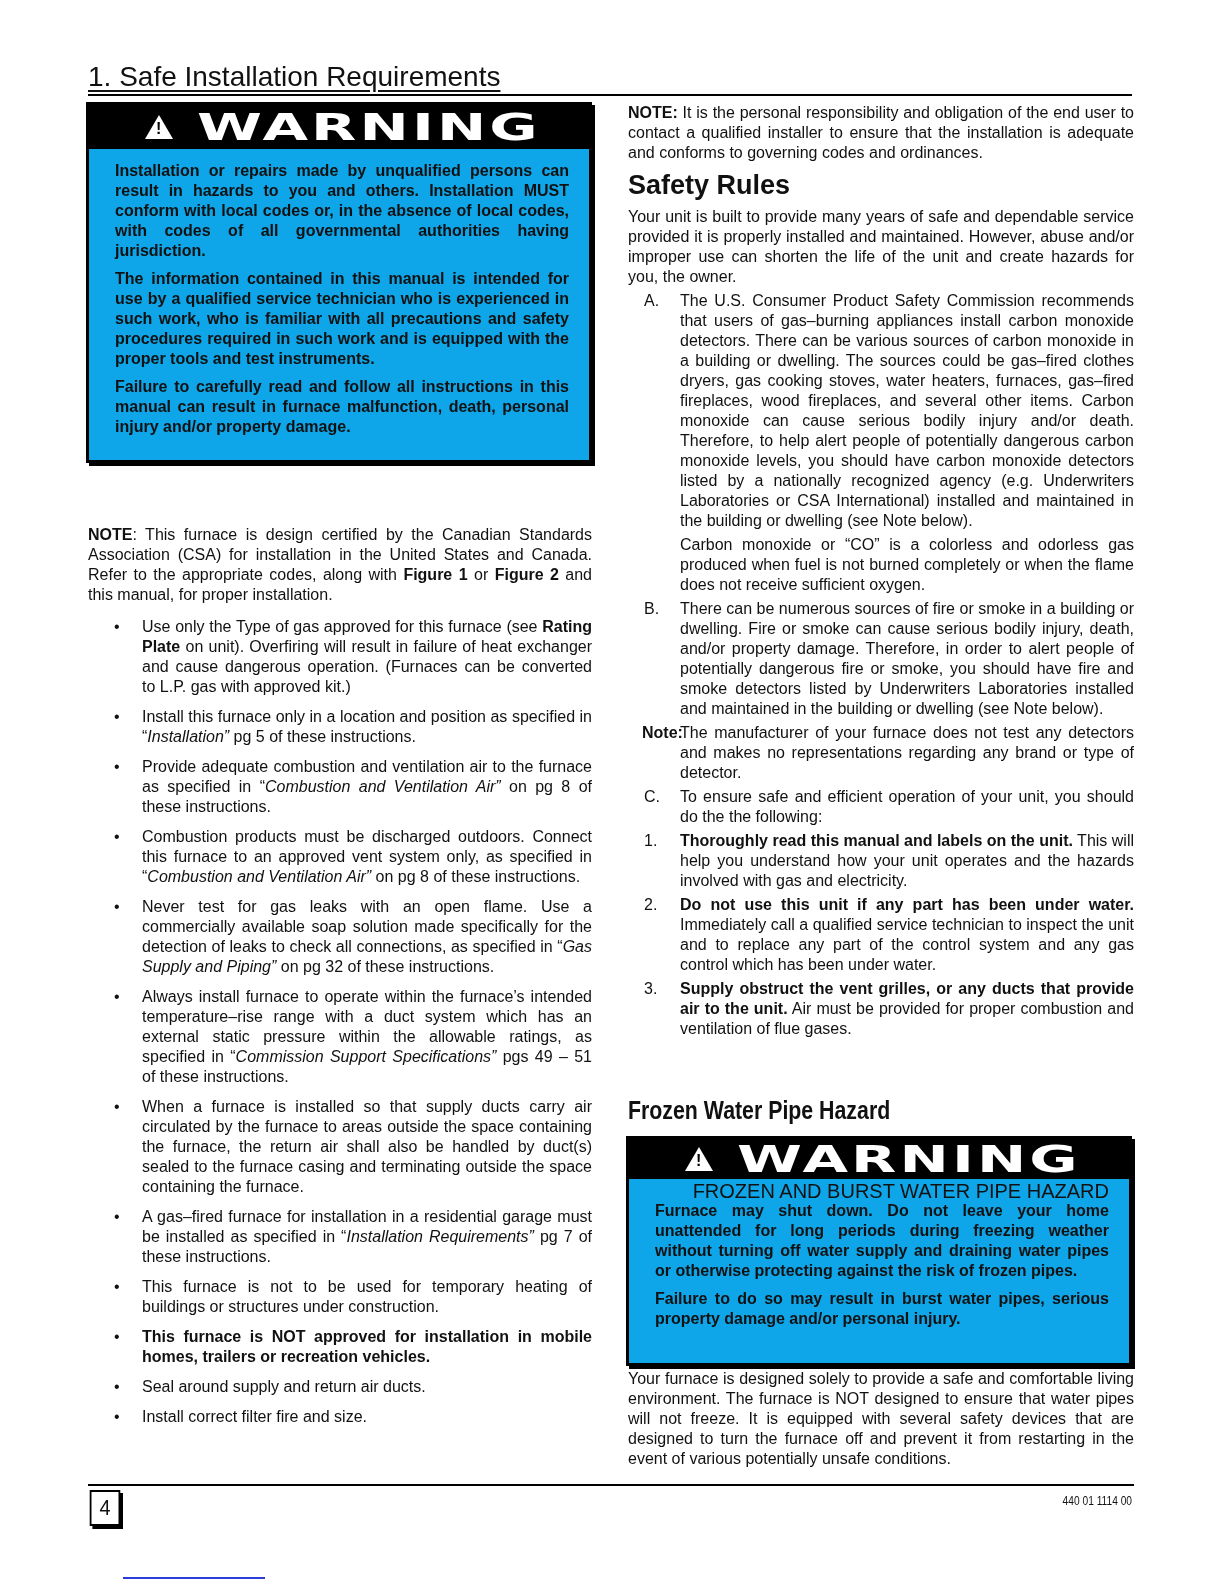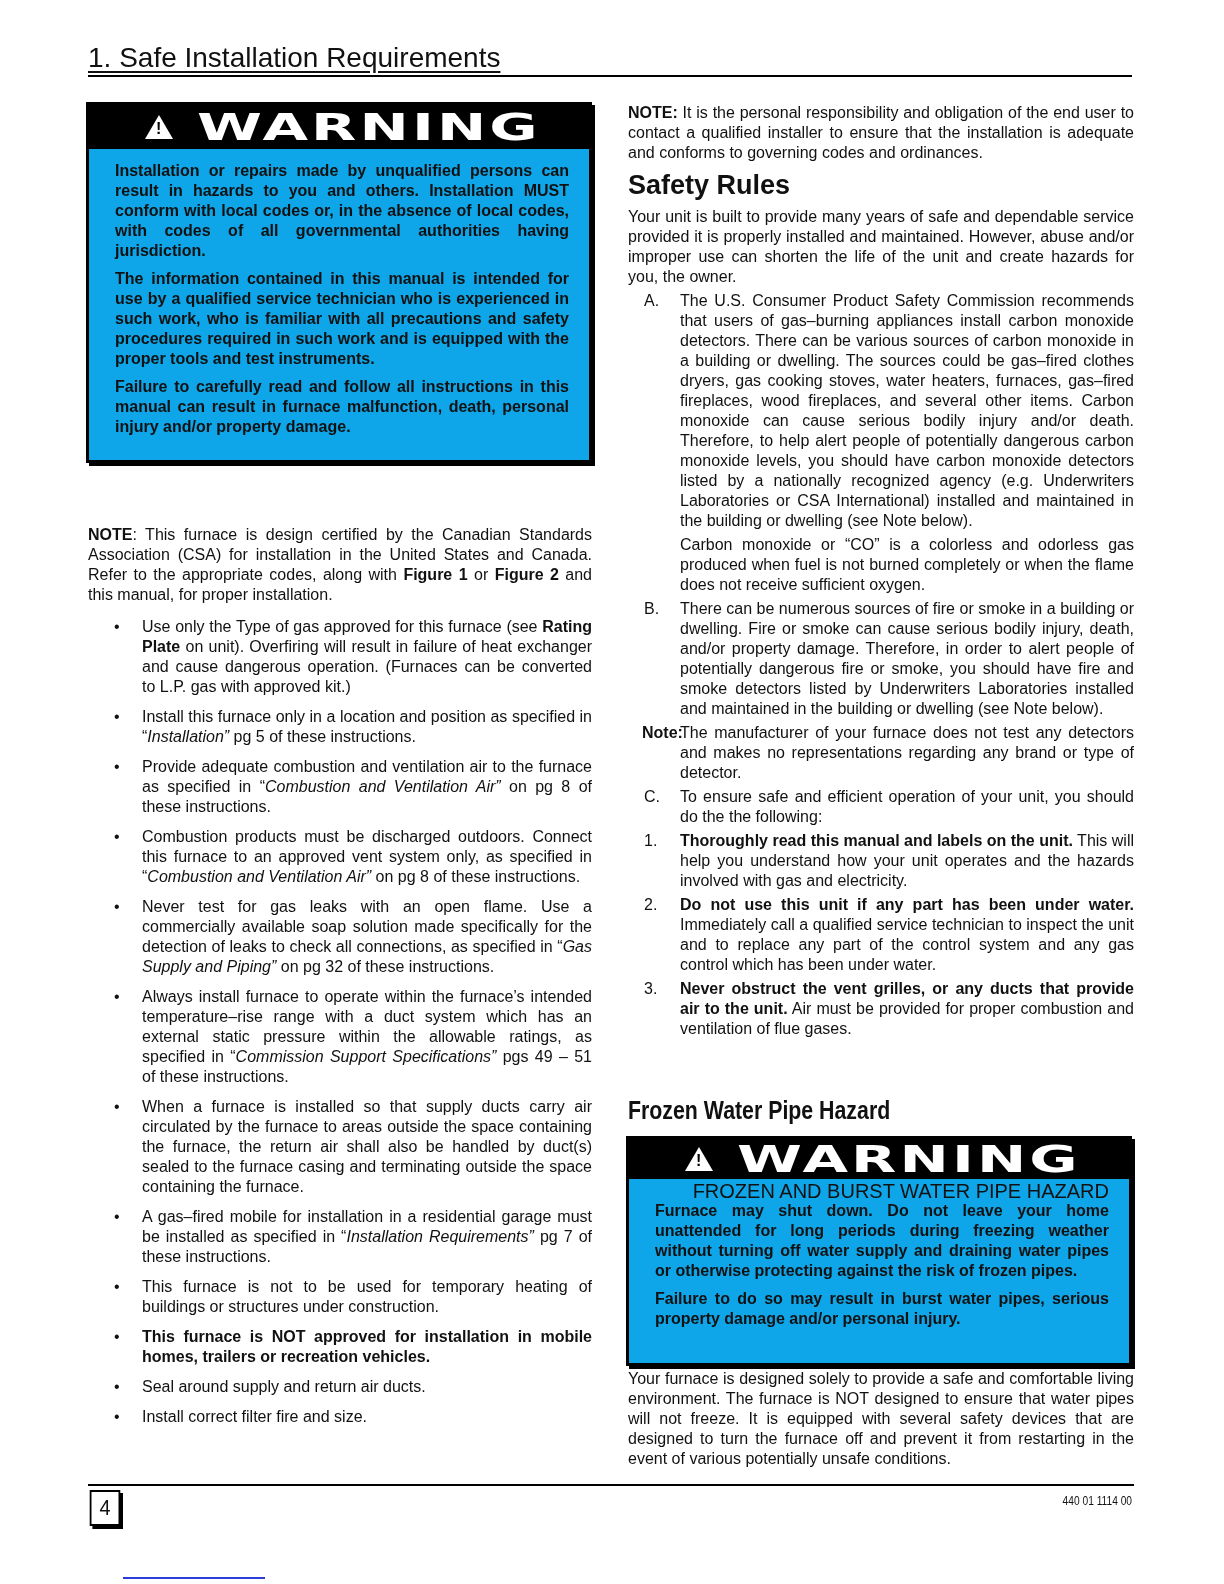--- a/index.html
+++ b/index.html
@@ -1,17 +1,17 @@
 <!DOCTYPE html>
 <html><head>
 <meta charset="utf-8">
 <style>
   html, body { margin: 0; padding: 0; background: #ffffff; }
   body { width: 1224px; height: 1584px; position: relative; overflow: hidden; color: #111; font-family: "Liberation Sans", sans-serif; }
-  .page-title { position: absolute; left: 88px; top: 41px; width: 1044px; font-size: 28px; line-height: 34px; border-bottom: 2px solid #000; padding-bottom: 0; height: 34px; }
+  .page-title { position: absolute; left: 88px; top: 60px; width: 1044px; font-size: 28px; line-height: 34px; border-bottom: 2px solid #000; padding-bottom: 0; height: 34px; }
   .page-title span { text-decoration: underline; text-underline-offset: 4px; }
 
   .warn-box { position: absolute; border: 3px solid #000; box-shadow: 3px 3px 0 #000; background: #0ea5e9; }
   .warn-head { background: #000; color: #fff; height: 44px; display: flex; align-items: center; padding-left: 56px; }
   .warn-head .tri { display: inline-block; width: 0; height: 0; border-left: 14px solid transparent; border-right: 14px solid transparent; border-bottom: 24px solid #fff; position: relative; margin-right: 24px; }
   .warn-head .tri::after { content: "!"; position: absolute; left: -3px; top: 5px; color: #000; font-weight: bold; font-size: 16px; font-family: "Liberation Sans", sans-serif; }
   .warn-head .word { font-family: "DejaVu Sans", sans-serif; font-weight: bold; font-size: 38px; letter-spacing: 2px; transform: scaleX(1.55); transform-origin: left center; display: inline-block; line-height: 44px; }
   .warn-body { padding: 12px 20px 8px 26px; font-weight: bold; font-size: 16px; line-height: 20px; }
   .warn-body p { margin: 0 0 8px 0; text-align: justify; }
   .warn-body .sub { font-weight: normal; font-size: 20px; margin-bottom: 0; text-align: right; }
@@ -59,40 +59,40 @@
 <div class="txt" style="left:88px; top:487px; width:504px;margin-top:38px;">
   <p style="margin-bottom:12px;"><b>NOTE</b><span>: This furnace is design certified by the Canadian Standards Association (CSA) for installation in the United States and Canada. Refer to the appropriate codes, along with </span><b>Figure 1</b><span> or </span><b>Figure 2</b><span> and this manual, for proper installation.</span></p>
   <ul class="bullets">
     <li><span>Use only the Type of gas approved for this furnace (see </span><b>Rating Plate</b><span> on unit). Overfiring will result in failure of heat exchanger and cause dangerous operation. (Furnaces can be converted to L.P. gas with approved kit.)</span></li>
     <li><span>Install this furnace only in a location and position as specified in “</span><i>Installation”</i><span> pg 5 of these instructions.</span></li>
     <li><span>Provide adequate combustion and ventilation air to the furnace as specified in “</span><i>Combustion and Ventilation Air”</i><span> on pg 8 of these instructions.</span></li>
     <li><span>Combustion products must be discharged outdoors. Connect this furnace to an approved vent system only, as specified in “</span><i>Combustion and Ventilation Air”</i><span> on pg 8 of these instructions.</span></li>
     <li><span>Never test for gas leaks with an open flame. Use a commercially available soap solution made specifically for the detection of leaks to check all connections, as specified in “</span><i>Gas Supply and Piping”</i><span> on pg 32 of these instructions.</span></li>
     <li><span>Always install furnace to operate within the furnace’s intended temperature–rise range with a duct system which has an external static pressure within the allowable ratings, as specified in “</span><i>Commission Support Specifications”</i><span> pgs 49 – 51 of these instructions.</span></li>
     <li><span>When a furnace is installed so that supply ducts carry air circulated by the furnace to areas outside the space containing the furnace, the return air shall also be handled by duct(s) sealed to the furnace casing and terminating outside the space containing the furnace.</span></li>
-    <li><span>A gas–fired mobile for installation in a residential garage must be installed as specified in “</span><i>Installation Requirements”</i><span> pg 7 of these instructions.</span></li>
+    <li><span>A gas–fired furnace for installation in a residential garage must be installed as specified in “</span><i>Installation Requirements”</i><span> pg 7 of these instructions.</span></li>
     <li><span>This furnace is not to be used for temporary heating of buildings or structures under construction.</span></li>
     <li><b>This furnace is NOT approved for installation in mobile homes, trailers or recreation vehicles.</b></li>
     <li><span>Seal around supply and return air ducts.</span></li>
     <li><span>Install correct filter fire and size.</span></li>
   </ul>
 </div>
 
 <div class="txt" style="left:628px; top:103px; width:506px;">
   <p><b>NOTE:</b><span> It is the personal responsibility and obligation of the end user to contact a qualified installer to ensure that the installation is adequate and conforms to governing codes and ordinances.</span></p>
   <div class="h2">Safety Rules</div>
   <p style="margin-bottom:4px;">Your unit is built to provide many years of safe and dependable service provided it is properly installed and maintained. However, abuse and/or improper use can shorten the life of the unit and create hazards for you, the owner.</p>
   <div class="item"><span class="mk">A.</span><span>The U.S. Consumer Product Safety Commission recommends that users of gas–burning appliances install carbon monoxide detectors.  There can be various sources of carbon monoxide in a building or dwelling. The sources could be gas–fired clothes dryers, gas cooking stoves, water heaters, furnaces, gas–fired fireplaces, wood fireplaces, and several other items. Carbon monoxide can cause serious bodily injury and/or death. Therefore, to help alert people of potentially dangerous carbon monoxide levels, you should have carbon monoxide detectors listed by a nationally recognized agency (e.g.  Underwriters Laboratories or CSA International) installed and maintained in the building or dwelling (see Note below).</span></div>
   <div class="cont">Carbon monoxide or “CO” is a colorless and odorless gas produced when fuel is not burned completely or when the flame does not receive sufficient oxygen.</div>
   <div class="item"><span class="mk">B.</span><span>There can be numerous sources of fire or smoke in a building or dwelling. Fire or smoke can cause serious bodily injury, death, and/or property damage. Therefore, in order to alert people of potentially dangerous fire or smoke, you should have fire and smoke detectors listed by Underwriters Laboratories installed and maintained in the building or dwelling (see Note below).</span></div>
   <div class="item note"><span class="mk">Note:</span><span> The manufacturer of your furnace does not test  any detectors and makes no representations regarding any brand or type of detector.</span></div>
   <div class="item"><span class="mk">C.</span><span>To ensure safe and efficient operation of your unit, you should do the the following:</span></div>
   <div class="item"><span class="mk">1.</span><b>Thoroughly read this manual and labels on the unit.</b><span> This will help you understand how your unit operates and the hazards involved with gas and electricity.</span></div>
   <div class="item"><span class="mk">2.</span><b>Do not use this unit if any part has been under water.</b><span> Immediately call a qualified service technician to inspect the unit and to replace any part of the control system and any gas control which has been under water.</span></div>
-  <div class="item"><span class="mk">3.</span><b>Never obstruct the vent grilles, or any ducts that provide air to the unit.</b><span> Air must be provided for proper combustion and ventilation of flue gases.</span></div>
+  <div class="item"><span class="mk">3.</span><b>Supply obstruct the vent grilles, or any ducts that provide air to the unit.</b><span> Air must be provided for proper combustion and ventilation of flue gases.</span></div>
 </div>
 
 <div style="position:absolute; left:628px; top:1094px;">
   <span class="h2-narrow">Frozen Water Pipe Hazard</span>
 </div>
 
 <div class="warn-box" style="left:626px; top:1136px; width:500px; height:224px;">
   <div class="warn-head" style="height:40px;">
     <span class="tri"></span>
     <span class="word">WARNING</span>

